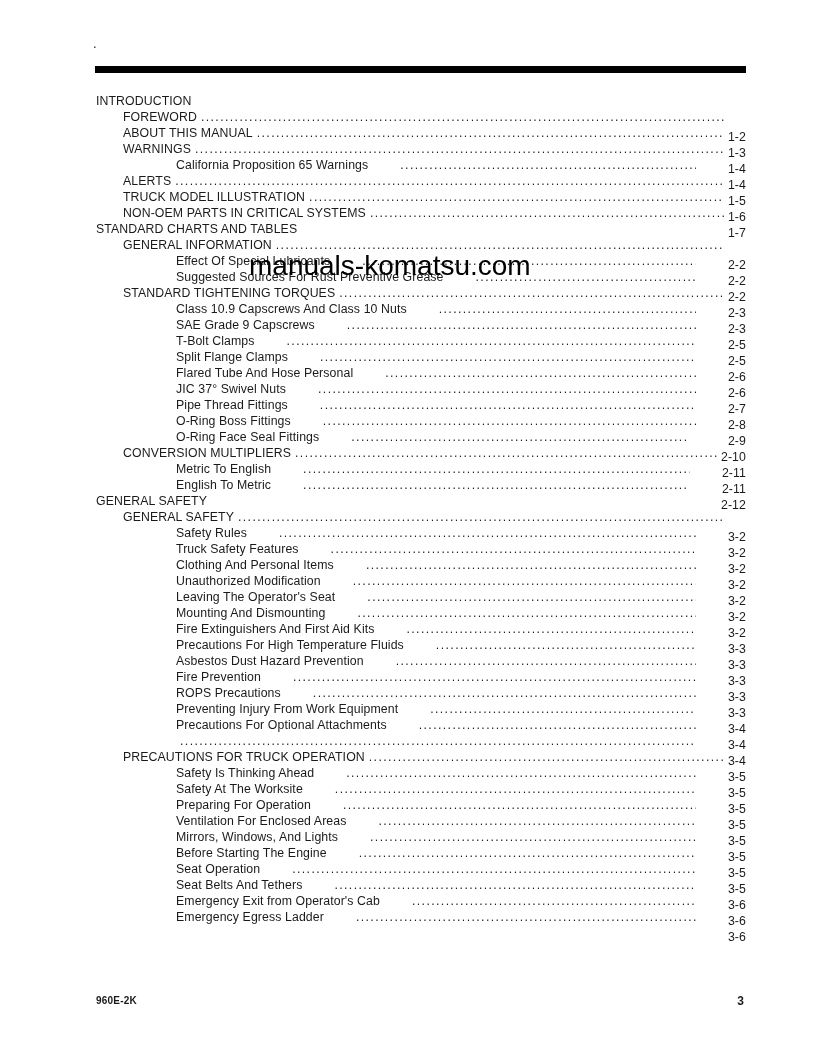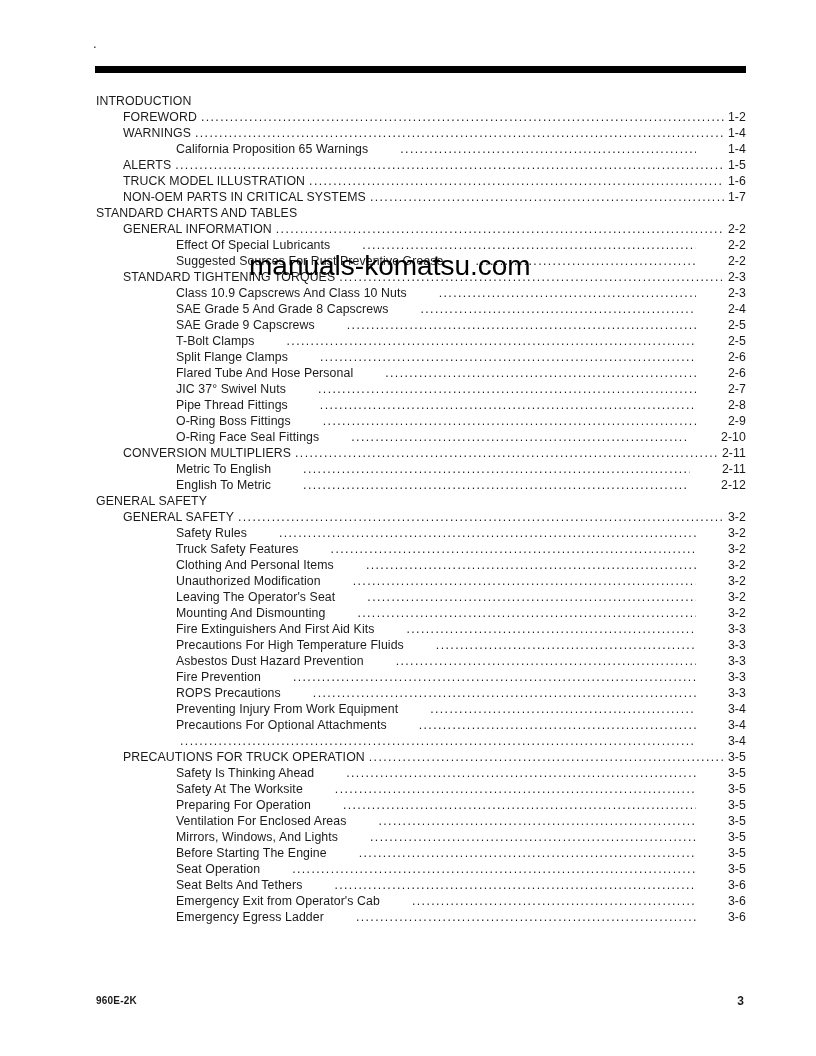--- a/index.html
+++ b/index.html
@@ -37,21 +37,21 @@
     background: #000000;
   }
   .toc {
     position: absolute;
     left: 96px;
     top: 93px;
     width: 650px;
   }
   .row {
     display: flex;
-    align-items: flex-end;
+    align-items: center;
     line-height: 16px;
     height: 16px;
     font-size: 12.3px;
     white-space: nowrap;
     letter-spacing: 0.1px;
   }
   .lvl0 { padding-left: 0; }
   .lvl1 { padding-left: 27px; }
   .lvl2 { padding-left: 80px; gap: 28px; }
   .lbl { flex: 0 0 auto; }
@@ -110,20 +110,25 @@
   <div class="toc">
       <div class="row lvl0">
         <span class="lbl">INTRODUCTION</span>
       </div>
       <div class="row lvl1">
         <span class="lbl">FOREWORD</span>
         <span class="leader"></span>
         <span class="pg">1-2</span>
       </div>
       <div class="row lvl1">
+        <span class="lbl">ABOUT THIS MANUAL</span>
+        <span class="leader"></span>
+        <span class="pg">1-3</span>
+      </div>
+      <div class="row lvl1">
         <span class="lbl">WARNINGS</span>
         <span class="leader"></span>
         <span class="pg">1-4</span>
       </div>
       <div class="row lvl2">
         <span class="lbl">California Proposition 65 Warnings</span>
         <span class="leader"></span>
         <span class="pg">1-4</span>
       </div>
       <div class="row lvl1">
@@ -163,25 +168,20 @@
         <span class="lbl">STANDARD TIGHTENING TORQUES</span>
         <span class="leader"></span>
         <span class="pg">2-3</span>
       </div>
       <div class="row lvl2">
         <span class="lbl">Class 10.9 Capscrews And Class 10 Nuts</span>
         <span class="leader"></span>
         <span class="pg">2-3</span>
       </div>
       <div class="row lvl2">
-        <span class="lbl">SAE Grade 5 And Grade 8 Capscrews</span>
-        <span class="leader"></span>
-        <span class="pg">2-4</span>
-      </div>
-      <div class="row lvl2">
         <span class="lbl">SAE Grade 9 Capscrews</span>
         <span class="leader"></span>
         <span class="pg">2-5</span>
       </div>
       <div class="row lvl2">
         <span class="lbl">T-Bolt Clamps</span>
         <span class="leader"></span>
         <span class="pg">2-5</span>
       </div>
       <div class="row lvl2">

